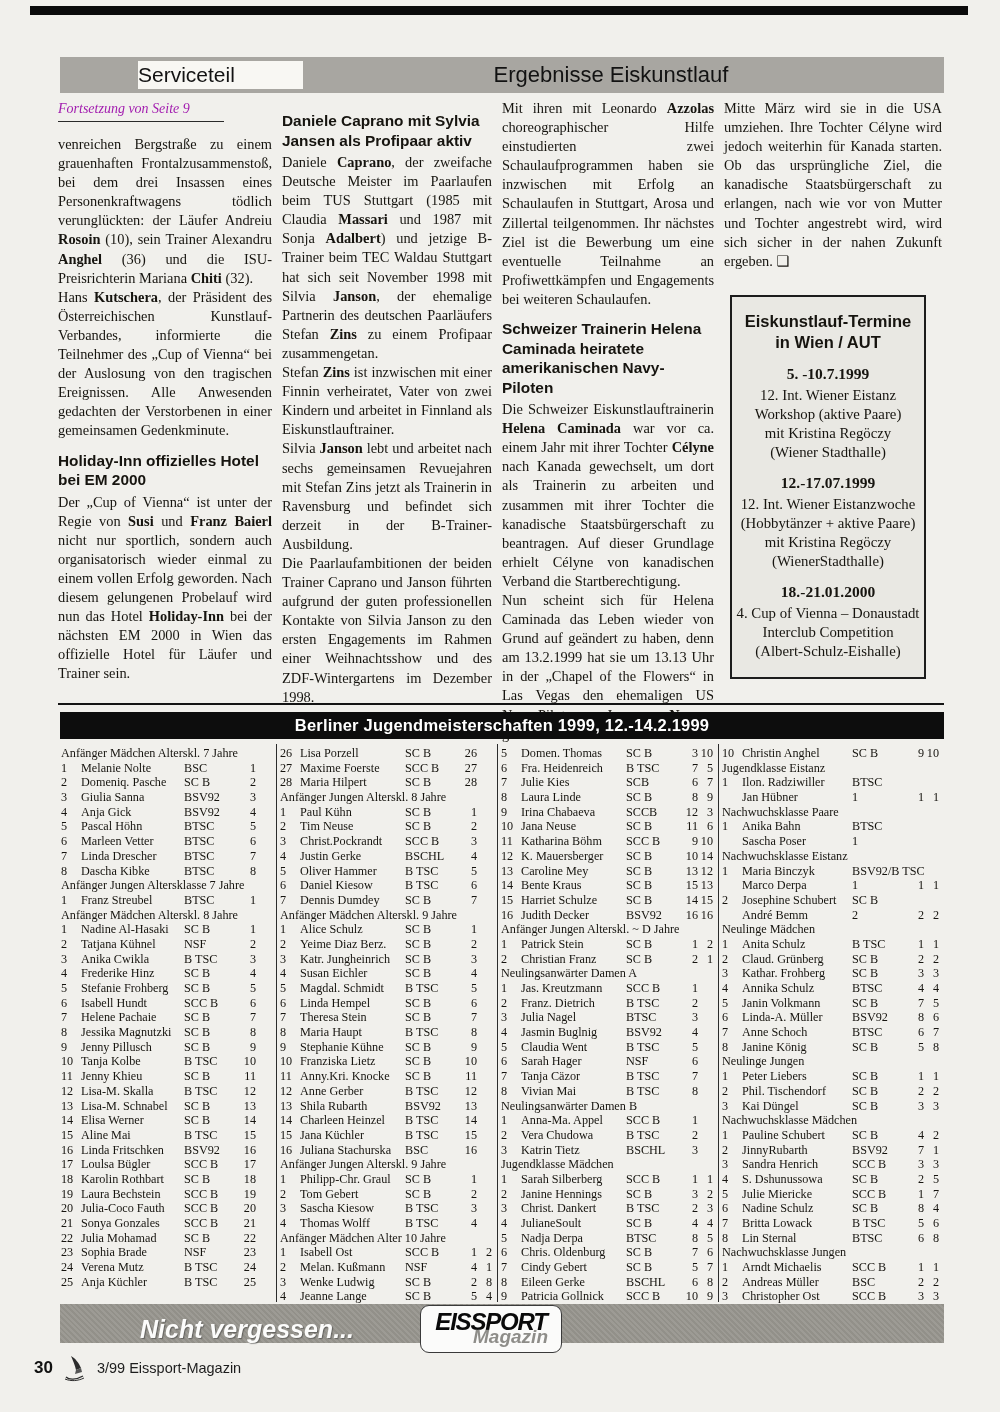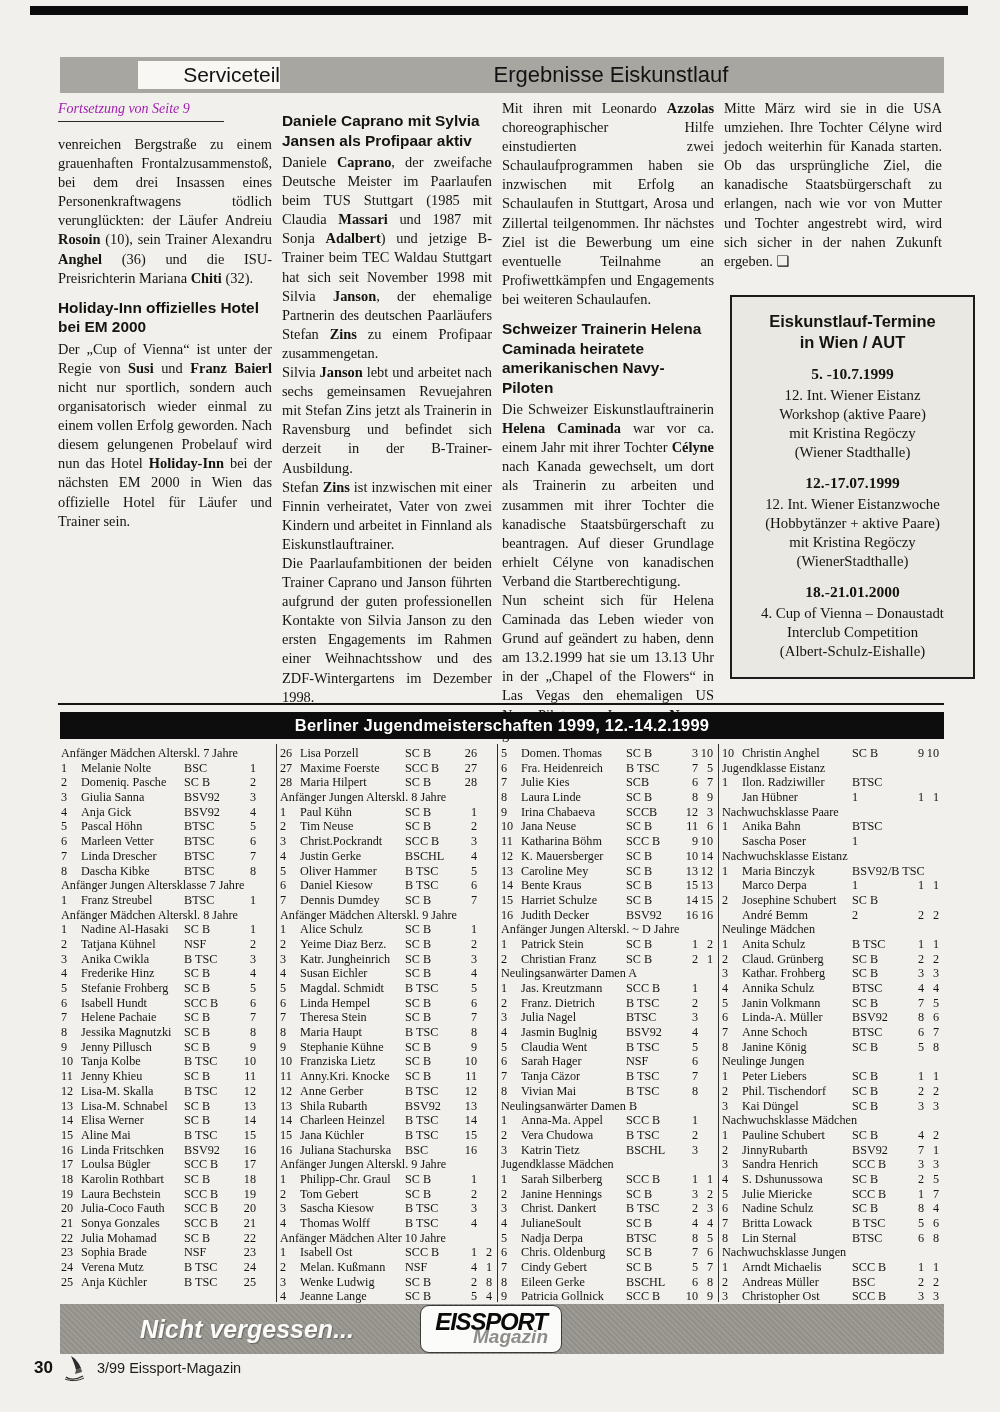--- a/index.html
+++ b/index.html
@@ -1,53 +1,53 @@
 <!DOCTYPE html>
 <html><head>
 <meta charset="utf-8">
 <style>
   *{margin:0;padding:0;box-sizing:border-box}
   html,body{background:#7d7d7d}
   .page{position:relative;width:1000px;height:1412px;margin:0 auto;background:#f1f0ec;
         font-family:"Liberation Serif",serif;color:#16140f;overflow:hidden}
   .topbar{position:absolute;left:30px;top:6px;width:938px;height:9px;background:#0b0b0b}
   .header-band{position:absolute;left:60px;top:57px;width:884px;height:36px;background:#a8a6a1}
-  .service-tab{position:absolute;left:78px;top:4px;width:142px;height:28px;background:#f8f7f3;
-        font-family:"Liberation Sans",sans-serif;font-size:21px;line-height:28px;text-align:right;color:#121212}
+  .service-tab{position:absolute;left:78px;top:4px;width:165px;height:28px;background:#f8f7f3;
+        font-family:"Liberation Sans",sans-serif;font-size:21px;line-height:28px;text-align:left;color:#121212}
   .header-title{position:absolute;left:551px;top:0;transform:translateX(-50%);
         font-family:"Liberation Sans",sans-serif;font-size:22px;line-height:36px;color:#121212;white-space:nowrap}
   .content{position:absolute;left:58px;top:99px;width:886px;display:flex;gap:10px}
   .col1{width:214px}.col2{width:210px}.col3{width:212px}.col4{width:218px}
   .continuation{font-style:italic;font-size:14px;color:#a21caf;border-bottom:1.5px solid #2a2a2a;
         display:inline-block;padding:0 34px 4px 0;margin-bottom:13px}
   .art-p{font-size:14.4px;line-height:19.1px;text-align:justify}
   .art-h{font-family:"Liberation Sans",sans-serif;font-weight:bold;font-size:15.4px;line-height:19.5px;margin:10px 0 3px}
   [data-article] > .art-h:first-child{margin-top:12px}
-  .events-box{margin:24px 0 0 6px;width:245px;border:2.5px solid #1c1c1c;background:#e9e8e3;
+  .events-box{margin:24px 0 0 6px;width:196px;border:2.5px solid #1c1c1c;background:#e9e8e3;
         padding:14px 4px 16px;text-align:center}
   .evt-title{font-family:"Liberation Sans",sans-serif;font-weight:bold;font-size:16.5px;line-height:21px;margin-bottom:8px}
   .evt{margin-top:11px}
   .evt-date{font-weight:bold;font-size:15.5px;line-height:20px;margin-bottom:2px}
   .evt-line{font-size:14.8px;line-height:19px}
   .rule{position:absolute;left:58px;top:703px;width:886px;height:2px;background:#141414}
   .results-banner{position:absolute;left:60px;top:712px;width:884px;height:27px;background:#0d0d0d;
         color:#ffffff;font-family:"Liberation Sans",sans-serif;font-weight:bold;font-size:16.5px;
         line-height:27px;text-align:center;letter-spacing:.2px}
   .results{position:absolute;left:58px;top:744px;width:886px;height:558px;display:flex}
   .rcol{padding:2px 5px 0 3px;border-right:1.5px solid #2b2b2b}
   .rcol:nth-child(1){width:219px}.rcol:nth-child(2){width:221px}
   .rcol:nth-child(3){width:221px}.rcol:nth-child(4){width:225px;border-right:none}
   .rhead,.rrow{font-size:12.2px;line-height:14.68px;white-space:nowrap}
   .rrow{display:flex}
   .rk{width:20px;flex:none}
   .nm{flex:1;overflow:hidden}
   .cl{width:54px;flex:none;overflow:visible}
   .n1{width:18px;flex:none;text-align:right}
   .n2{width:15px;flex:none;text-align:right}
-  .bottom-banner{position:absolute;left:60px;top:1304px;width:884px;height:50px;background:#98968f;
+  .bottom-banner{position:absolute;left:60px;top:1304px;width:884px;height:39px;background:#98968f;
         background-image:repeating-linear-gradient(45deg,rgba(255,255,255,.05) 0 2px,rgba(0,0,0,.04) 2px 4px)}
   .bb-text{position:absolute;color:#fcfcfb;font-family:"Liberation Sans",sans-serif;font-weight:bold;
         font-style:italic;font-size:25px;line-height:50px;text-shadow:1px 1px 1px rgba(40,40,40,.45);white-space:nowrap}
   .bb-left{left:80px}
   .bb-right{left:618px}
   .logo{position:absolute;left:360px;top:1px;width:142px;height:48px;background:#fbfbfa;
         border:1px solid #3a3a3a;border-radius:9px;padding:3px 5px 0}
   .logo-main{display:block;font-family:"Liberation Sans",sans-serif;font-weight:bold;font-style:italic;
         font-size:24px;line-height:25px;letter-spacing:-1.2px;color:#0a0a0a;text-align:center}
   .logo-sub{display:block;font-family:"Liberation Sans",sans-serif;font-weight:bold;font-style:italic;
@@ -69,30 +69,31 @@
   <div class="header-band">
     <div class="service-tab">Serviceteil</div>
     <div class="header-title">Ergebnisse Eiskunstlauf</div>
   </div>
 
   <div class="content">
     <div class="col col1">
       <div class="continuation">Fortsetzung von Seite 9</div>
       <div data-article="articles.col1">
           <p class="art-p">venreichen Bergstraße zu einem grauenhaften Frontalzusammenstoß, bei dem drei Insassen eines Personenkraftwagens tödlich verunglückten: der Läufer Andreiu <b>Rosoin</b> (10), sein Trainer Alexandru <b>Anghel</b> (36) und die ISU-Preisrichterin Mariana <b>Chiti</b> (32).</p>
+          <p class="art-p">Hans <b>Kutschera</b>, der Präsident des Österreichischen Kunstlauf-Verbandes, informierte die Teilnehmer des „Cup of Vienna“ bei der Auslosung von den tragischen Ereignissen. Alle Anwesenden gedachten der Verstorbenen in einer gemeinsamen Gedenkminute.</p>
           <div class="art-h">Holiday-Inn offizielles Hotel bei EM 2000</div>
           <p class="art-p">Der „Cup of Vienna“ ist unter der Regie von <b>Susi</b> und <b>Franz Baierl</b> nicht nur sportlich, sondern auch organisatorisch wieder einmal zu einem vollen Erfolg geworden. Nach diesem gelungenen Probelauf wird nun das Hotel <b>Holiday-Inn</b> bei der nächsten EM 2000 in Wien das offizielle Hotel für Läufer und Trainer sein.</p>
         </div>
     </div>
     <div class="col col2">
       <div data-article="articles.col2">
           <div class="art-h">Daniele Caprano mit Sylvia Jansen als Profipaar aktiv</div>
           <p class="art-p">Daniele <b>Caprano</b>, der zweifache Deutsche Meister im Paarlaufen beim TUS Stuttgart (1985 mit Claudia <b>Massari</b> und 1987 mit Sonja <b>Adalbert</b>) und jetzige B-Trainer beim TEC Waldau Stuttgart hat sich seit November 1998 mit Silvia <b>Janson</b>, der ehemalige Partnerin des deutschen Paarläufers Stefan <b>Zins</b> zu einem Profipaar zusammengetan.</p>
+          <p class="art-p">Stefan <b>Zins</b> ist inzwischen mit einer Finnin verheiratet, Vater von zwei Kindern und arbeitet in Finnland als Eiskunstlauftrainer.</p>
           <p class="art-p">Silvia <b>Janson</b> lebt und arbeitet nach sechs gemeinsamen Revuejahren mit Stefan Zins jetzt als Trainerin in Ravensburg und befindet sich derzeit in der B-Trainer-Ausbildung.</p>
-          <p class="art-p">Stefan <b>Zins</b> ist inzwischen mit einer Finnin verheiratet, Vater von zwei Kindern und arbeitet in Finnland als Eiskunstlauftrainer.</p>
           <p class="art-p">Die Paarlaufambitionen der beiden Trainer Caprano und Janson führten aufgrund der guten professionellen Kontakte von Silvia Janson zu den ersten Engagements im Rahmen einer Weihnachtsshow und des ZDF-Wintergartens im Dezember 1998.</p>
         </div>
     </div>
     <div class="col col3">
       <div data-article="articles.col3">
           <p class="art-p">Mit ihren mit Leonardo <b>Azzolas</b> choreographischer Hilfe einstudierten zwei Schaulaufprogrammen haben sie inzwischen mit Erfolg an Schaulaufen in Stuttgart, Arosa und Zillertal teilgenommen. Ihr nächstes Ziel ist die Bewerbung um eine eventuelle Teilnahme an Profiwettkämpfen und Engagements bei weiteren Schaulaufen.</p>
           <div class="art-h">Schweizer Trainerin Helena Caminada heiratete amerikanischen Navy-Piloten</div>
           <p class="art-p">Die Schweizer Eiskunstlauftrainerin <b>Helena Caminada</b> war vor ca. einem Jahr mit ihrer Tochter <b>Célyne</b> nach Kanada gewechselt, um dort als Trainerin zu arbeiten und zusammen mit ihrer Tochter die kanadische Staatsbürgerschaft zu beantragen. Auf dieser Grundlage erhielt Célyne von kanadischen Verband die Startberechtigung.</p>
           <p class="art-p">Nun scheint sich für Helena Caminada das Leben wieder von Grund auf geändert zu haben, denn am 13.2.1999 hat sie um 13.13 Uhr in der „Chapel of the Flowers“ in Las Vegas den ehemaligen US Navy-Piloten James <b>Nyman</b> geheiratet !</p>
         </div>

